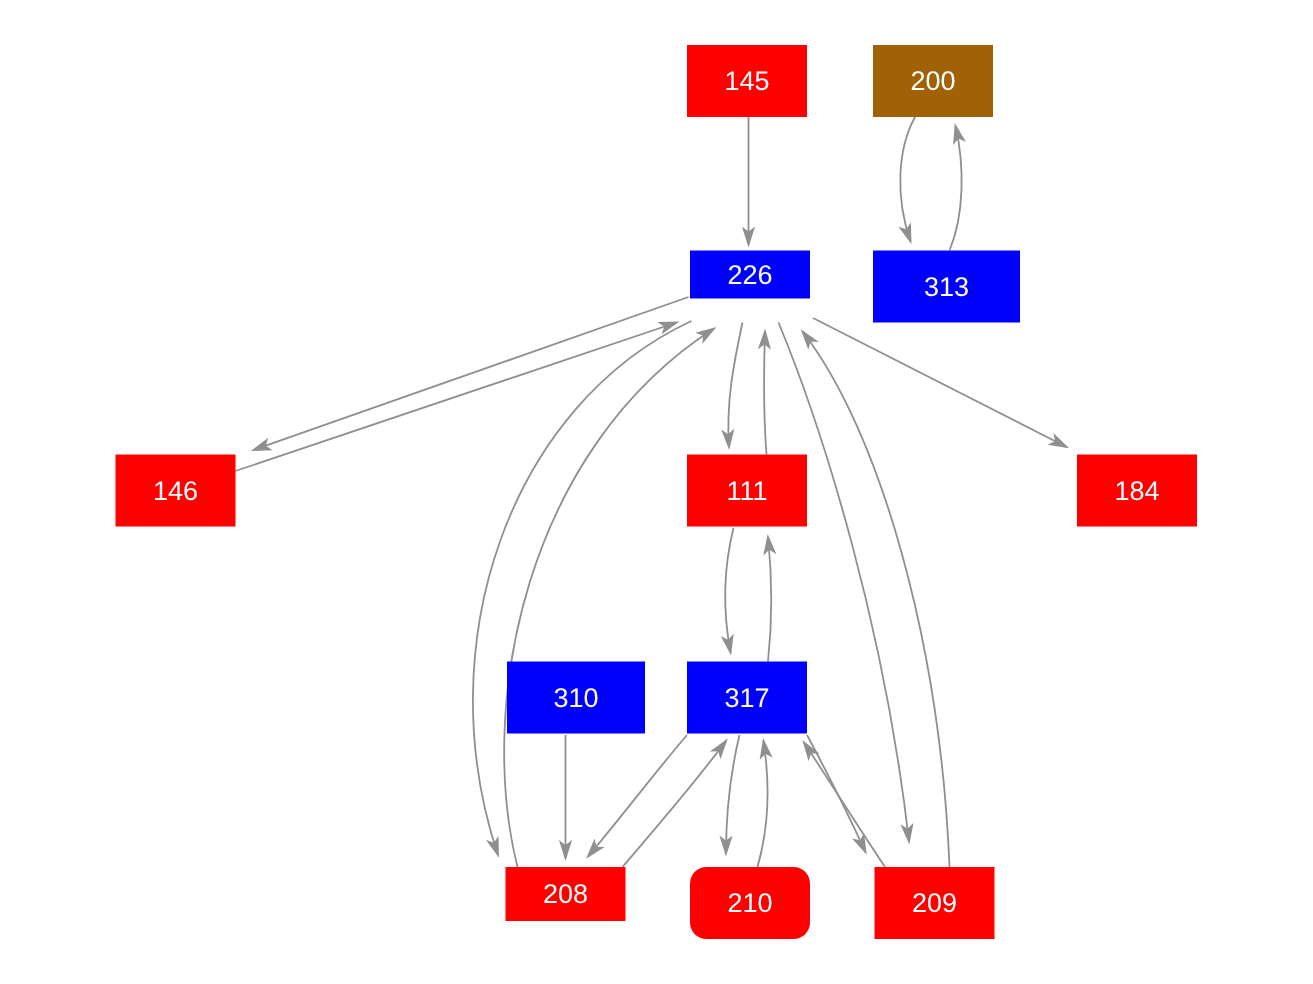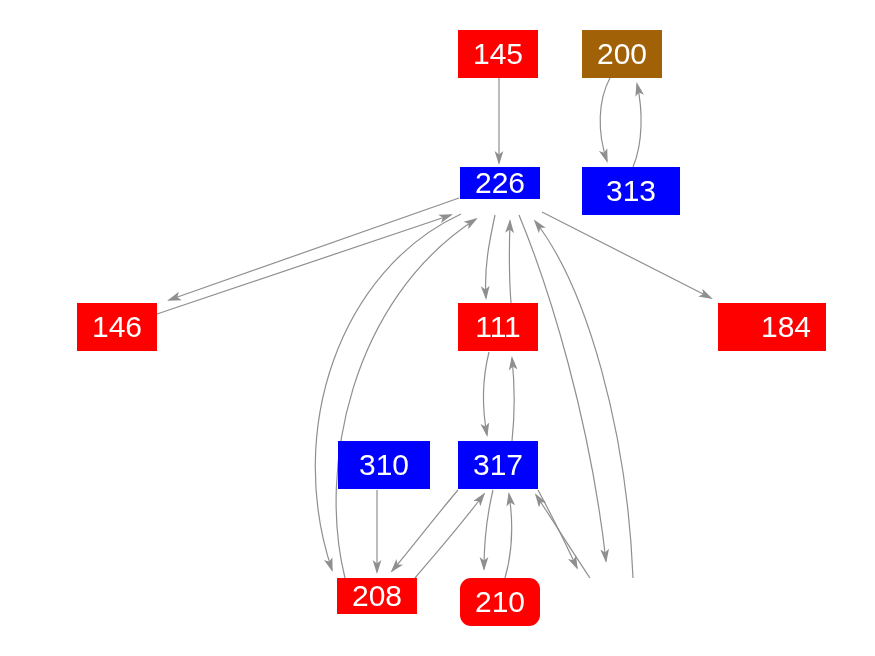--- a/index.html
+++ b/index.html
@@ -21,21 +21,21 @@
   #arrowhead path{
     fill:var(--arrow-color,#8f8f8f);
     stroke:none;
   }
   .node{
     position:absolute;
     display:flex;
     align-items:center;
     justify-content:center;
     color:#ffffff;
-    font-size:30px;
+    font-size:18px;
     line-height:1;
     user-select:none;
     cursor:default;
   }
 </style>
 </head>
 <body>
 
 <div id="stage" style="width: 875px; height: 656px; background: rgb(255, 255, 255);">
   <svg id="edge-layer" width="875" height="656" viewBox="0 0 875 656" xmlns="http://www.w3.org/2000/svg">
@@ -79,28 +79,31 @@
     </div>
     <div class="node" style="left: 582px; top: 167px; width: 98px; height: 48px; background: rgb(0, 0, 255); color: rgb(255, 255, 255);">
       <span>313</span>
     </div>
     <div class="node" style="left: 77px; top: 303px; width: 80px; height: 48px; background: rgb(255, 0, 0); color: rgb(255, 255, 255);">
       <span>146</span>
     </div>
     <div class="node" style="left: 458px; top: 303px; width: 80px; height: 48px; background: rgb(255, 0, 0); color: rgb(255, 255, 255);">
       <span>111</span>
     </div>
-    <div class="node" style="left: 718px; top: 303px; width: 80px; height: 48px; background: rgb(255, 0, 0); color: rgb(255, 255, 255); padding-left: 28px;">
+    <div class="node" style="left: 718px; top: 303px; width: 80px; height: 48px; background: rgb(255, 0, 0); color: rgb(255, 255, 255);">
       <span>184</span>
     </div>
     <div class="node" style="left: 338px; top: 441px; width: 92px; height: 48px; background: rgb(0, 0, 255); color: rgb(255, 255, 255);">
       <span>310</span>
     </div>
     <div class="node" style="left: 458px; top: 441px; width: 80px; height: 48px; background: rgb(0, 0, 255); color: rgb(255, 255, 255);">
       <span>317</span>
     </div>
     <div class="node" style="left: 337px; top: 578px; width: 80px; height: 36px; background: rgb(255, 0, 0); color: rgb(255, 255, 255);">
       <span>208</span>
     </div>
     <div class="node" style="left: 460px; top: 578px; width: 80px; height: 48px; background: rgb(255, 0, 0); color: rgb(255, 255, 255); border-radius: 11px;">
       <span>210</span>
     </div>
+    <div class="node" style="left: 583px; top: 578px; width: 80px; height: 48px; background: rgb(255, 0, 0); color: rgb(255, 255, 255);">
+      <span>209</span>
+    </div>
   </div>
 
 </body></html>

